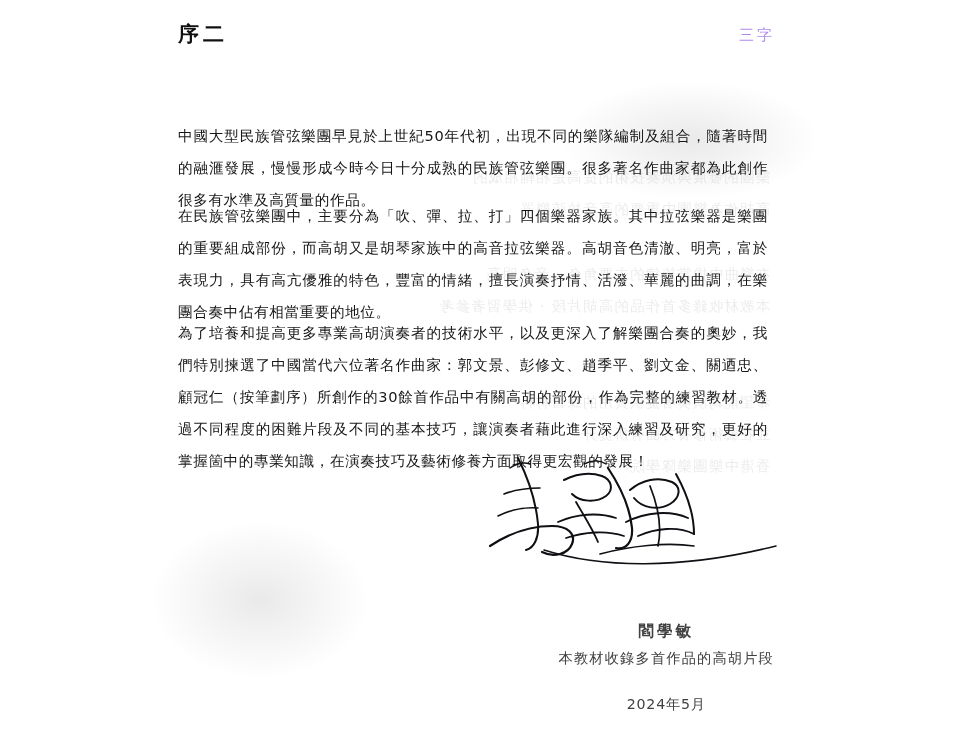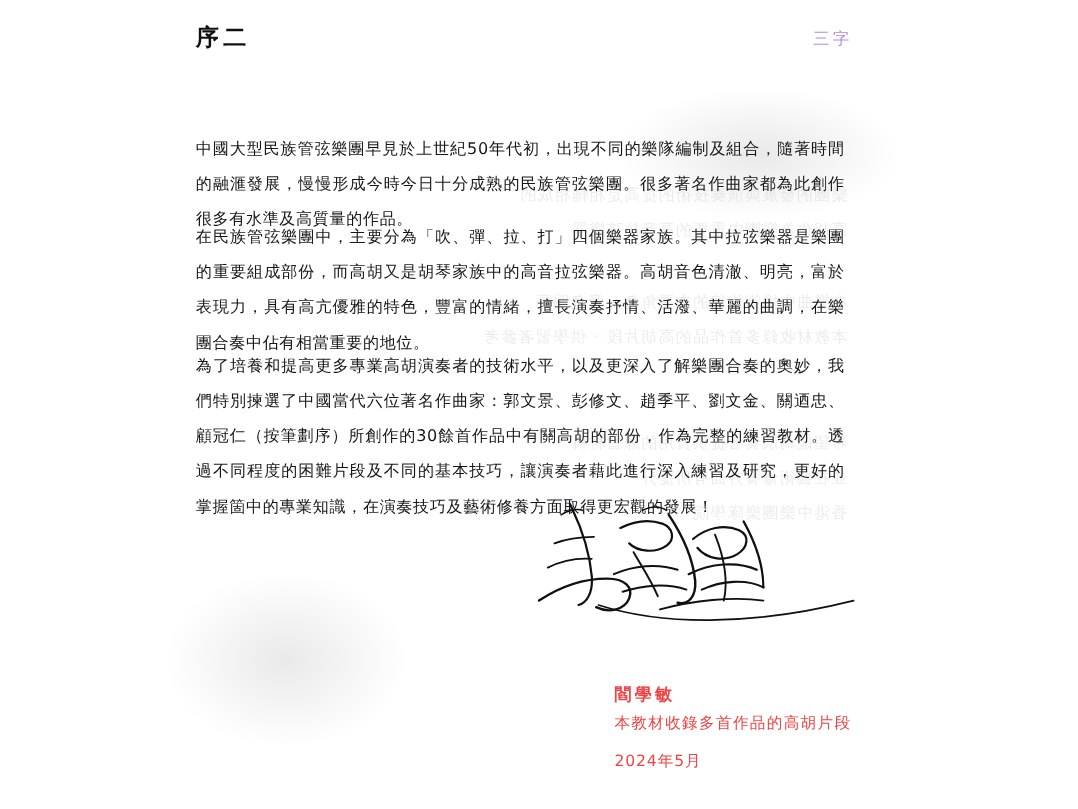--- a/index.html
+++ b/index.html
@@ -99,39 +99,39 @@
     top: 450px;
     width: 320px;
     height: 150px;
   }
   .signature-wrap svg { display: block; }
 
   .sign-block {
     position: absolute;
     right: 206px;
     top: 618px;
-    text-align: left;
-    color: #ef4444;
+    text-align: center;
+    color: #404040;
   }
   .signer-name {
     font-size: 15.5px;
     font-weight: bold;
     letter-spacing: 3px;
     line-height: 26px;
   }
   .signer-title {
     font-size: 14.2px;
     letter-spacing: 1.2px;
     line-height: 28px;
   }
   .sign-date {
     font-size: 14.2px;
     letter-spacing: 0.8px;
     line-height: 32px;
-    margin-top: 4px;
+    margin-top: 16px;
   }
 </style>
 </head>
 <body>
 
 <div class="page">
 
   <div class="ghost-layer">
     <div class="ghost-line ghost-block" style="top:168px;">樂團的發展與演奏技術的提高是相輔相成的</div>
     <div class="ghost-line ghost-block" style="top:200px;">高胡作為樂團中重要的高音拉弦樂器</div>

